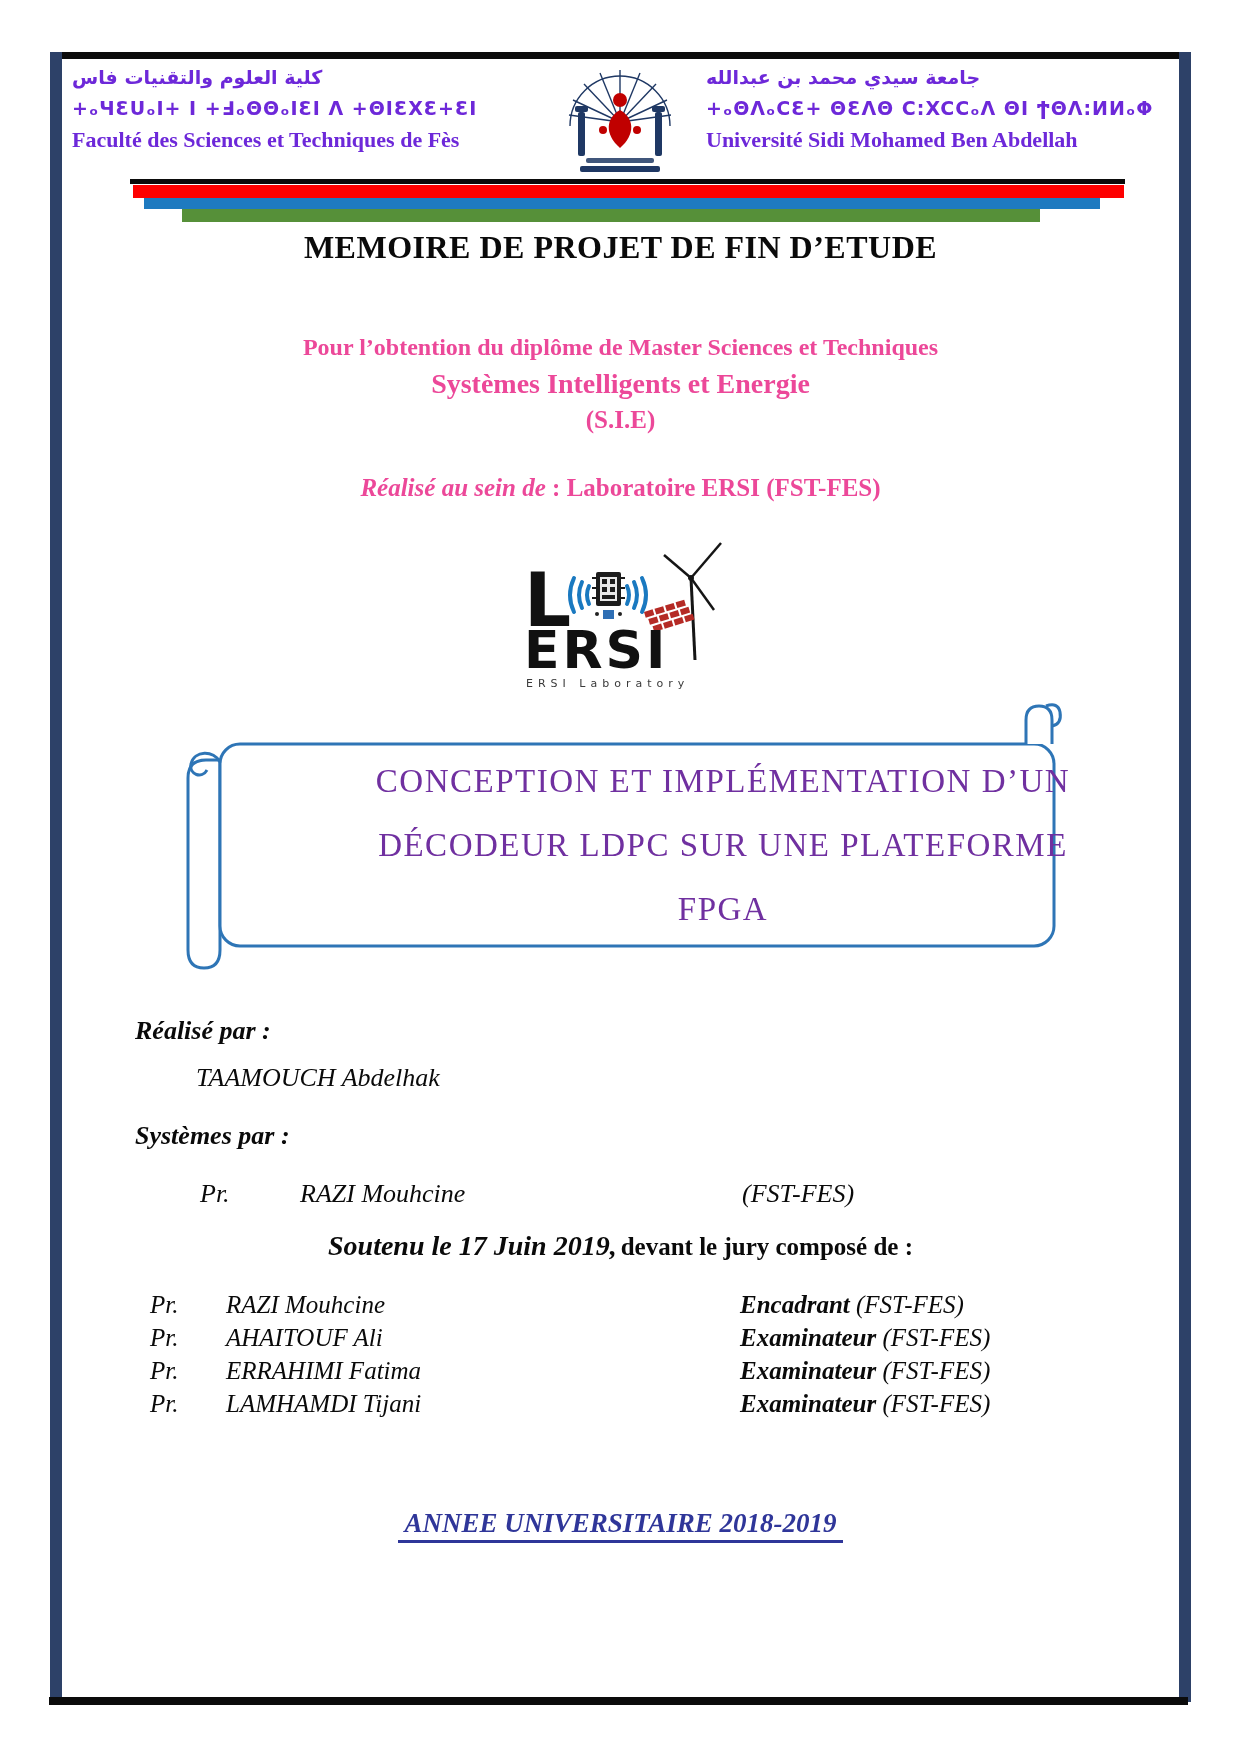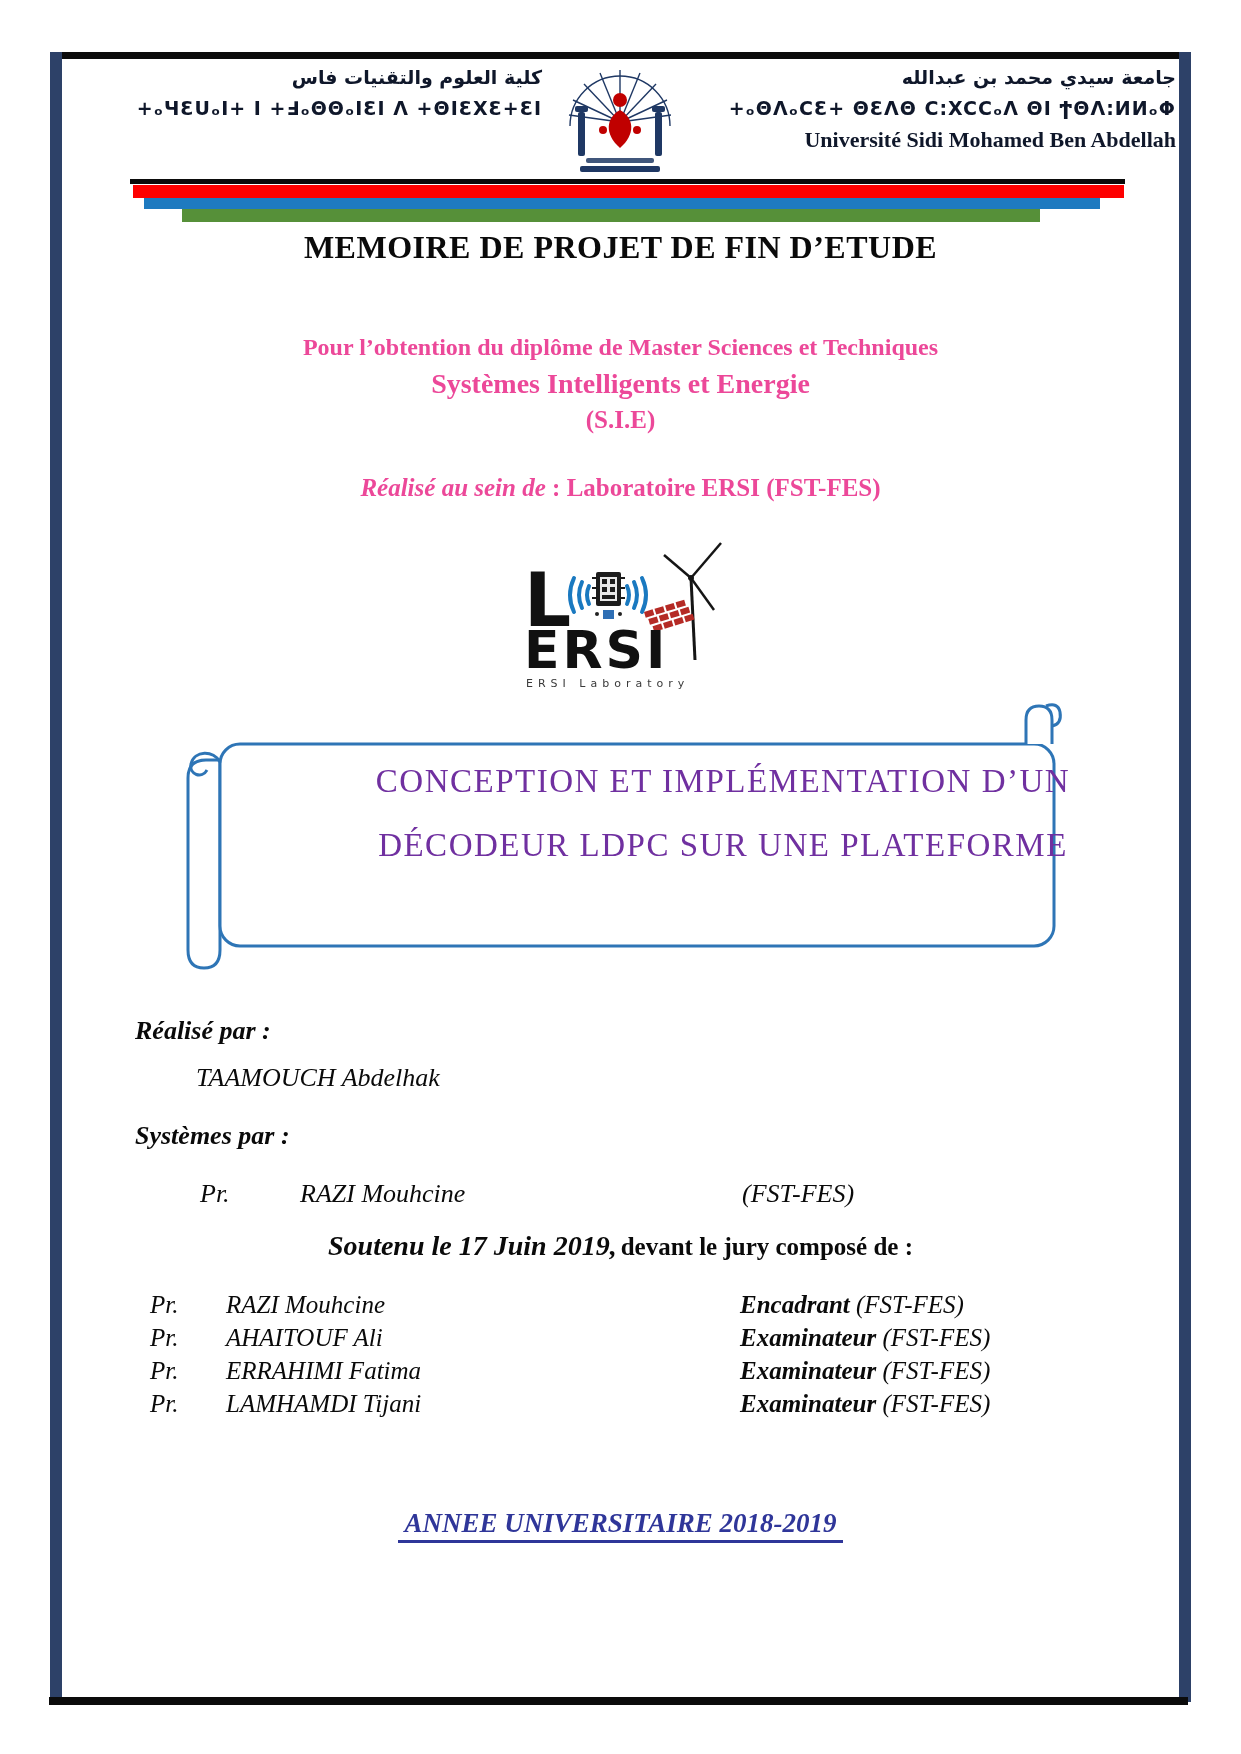--- a/index.html
+++ b/index.html
@@ -6,21 +6,21 @@
   .page{position:relative;width:1241px;height:1754px;background:#fff;overflow:hidden;
         font-family:"Liberation Serif", serif;color:#0a0a0a;}
   .abs{position:absolute;}
   .ctr{left:0;width:1241px;text-align:center;}
   
   .frame-top{left:50px;top:52px;width:1141px;height:7px;background:#0b0b0b;}
   .frame-left{left:50px;top:52px;width:12px;height:1650px;background:#2d4168;}
   .frame-right{left:1179px;top:52px;width:12px;height:1650px;background:#2d4168;}
   .frame-bottom{left:49px;top:1697px;width:1139px;height:8px;background:#0b0b0b;}
   
-  .hdr{width:470px;text-align:right;color:#0f172a;}
+  .hdr{width:470px;text-align:left;color:#6d28d9;}
   .hdr .ar{font-family:"DejaVu Sans", sans-serif;font-size:19px;font-weight:bold;direction:rtl;}
   .hdr .tif{font-family:"DejaVu Sans", sans-serif;font-size:19px;font-weight:bold;letter-spacing:1px;margin-top:9px;}
   .hdr .fr{font-size:22px;font-weight:bold;margin-top:8px;}
   
   .st-black{left:130px;top:179px;width:995px;height:5px;background:#0b0b0b;}
   .st-red{left:133px;top:185px;width:991px;height:13px;background:#fe0000;}
   .st-blue{left:144px;top:198px;width:956px;height:11px;background:#1e7ac0;}
   .st-green{left:182px;top:209px;width:858px;height:13px;background:#569039;}
   
   .main-title{top:229px;font-size:32px;font-weight:bold;letter-spacing:0.5px;}
@@ -53,20 +53,21 @@
 <div class="page">
 
   <div class="abs frame-top"></div>
   <div class="abs frame-left"></div>
   <div class="abs frame-right"></div>
   <div class="abs frame-bottom"></div>
 
   <div class="abs hdr" style="left:72px;top:66px;">
     <div class="ar">كلية العلوم والتقنيات فاس</div>
     <div class="tif">+ₒЧƐUₒI+ I +ℲₒΘΘₒIƐI Λ +ΘIƐXƐ+ƐI</div>
+    <div class="fr">Faculté des Sciences et Techniques de Fès</div>
   </div>
 
   <div class="abs" style="left:556px;top:60px;width:128px;height:128px;">
     <svg width="128" height="128" viewBox="0 0 128 128">
       <g stroke="#1f3864" stroke-width="1.4" fill="none">
         <path d="M14 66 A50 50 0 0 1 114 66"></path>
         <g>
           <line x1="64" y1="62" x2="64" y2="10"></line>
           <line x1="64" y1="62" x2="44" y2="13"></line>
           <line x1="64" y1="62" x2="84" y2="13"></line>
@@ -198,20 +199,21 @@
 
       <rect x="40" y="46" width="834" height="202" rx="20" fill="#ffffff" stroke="#2e75b6" stroke-width="3"></rect>
 
       <path d="M 846 46 L 846 22 Q 846 8 859 8 Q 872 8 872 22 L 872 46" fill="#ffffff" stroke="#2e75b6" stroke-width="3"></path>
       <path d="M 872 28 Q 882 26 880 14 Q 878 4 866 8" fill="none" stroke="#2e75b6" stroke-width="3"></path>
     </svg>
   </div>
   <div class="abs scroll-title">
     <div>CONCEPTION ET IMPLÉMENTATION D’UN</div>
     <div>DÉCODEUR LDPC SUR UNE PLATEFORME</div>
+    <div>FPGA</div>
   </div>
 
   <div class="abs sec-label" style="left:135px;top:1016px;">Réalisé par :</div>
   <div class="abs sec-italic" style="left:196px;top:1063px;">TAAMOUCH Abdelhak</div>
 
   <div class="abs sec-label" style="left:135px;top:1121px;">Systèmes par :</div>
   <div class="abs" style="left:0;top:1179px;width:1241px;height:33px;">
     <span class="abs sec-italic" style="left:200px;">Pr.</span>
     <span class="abs sec-italic" style="left:300px;">RAZI Mouhcine</span>
     <span class="abs sec-italic" style="left:742px;">(FST-FES)</span>

